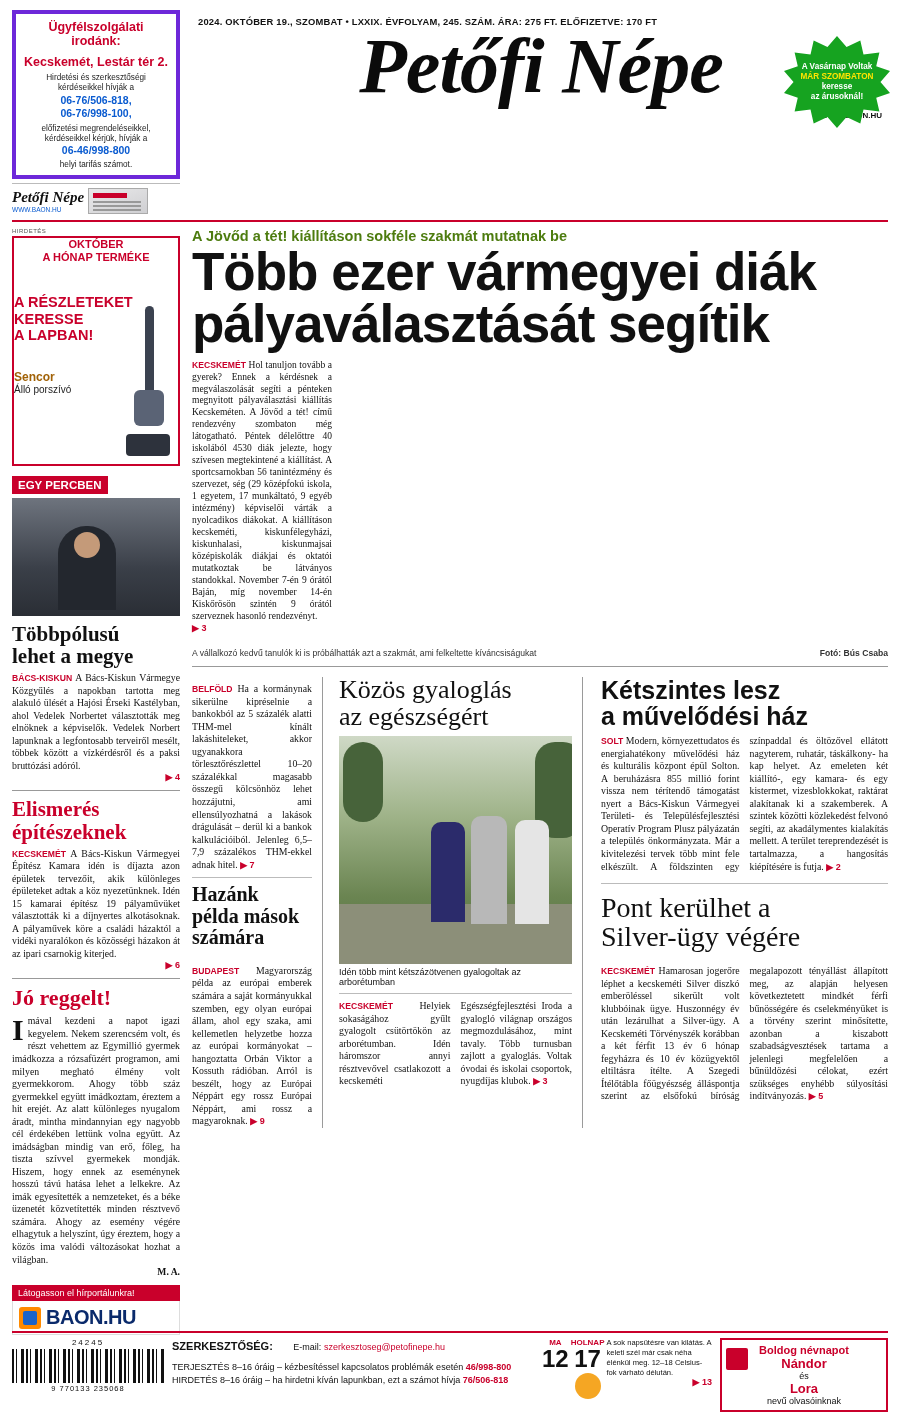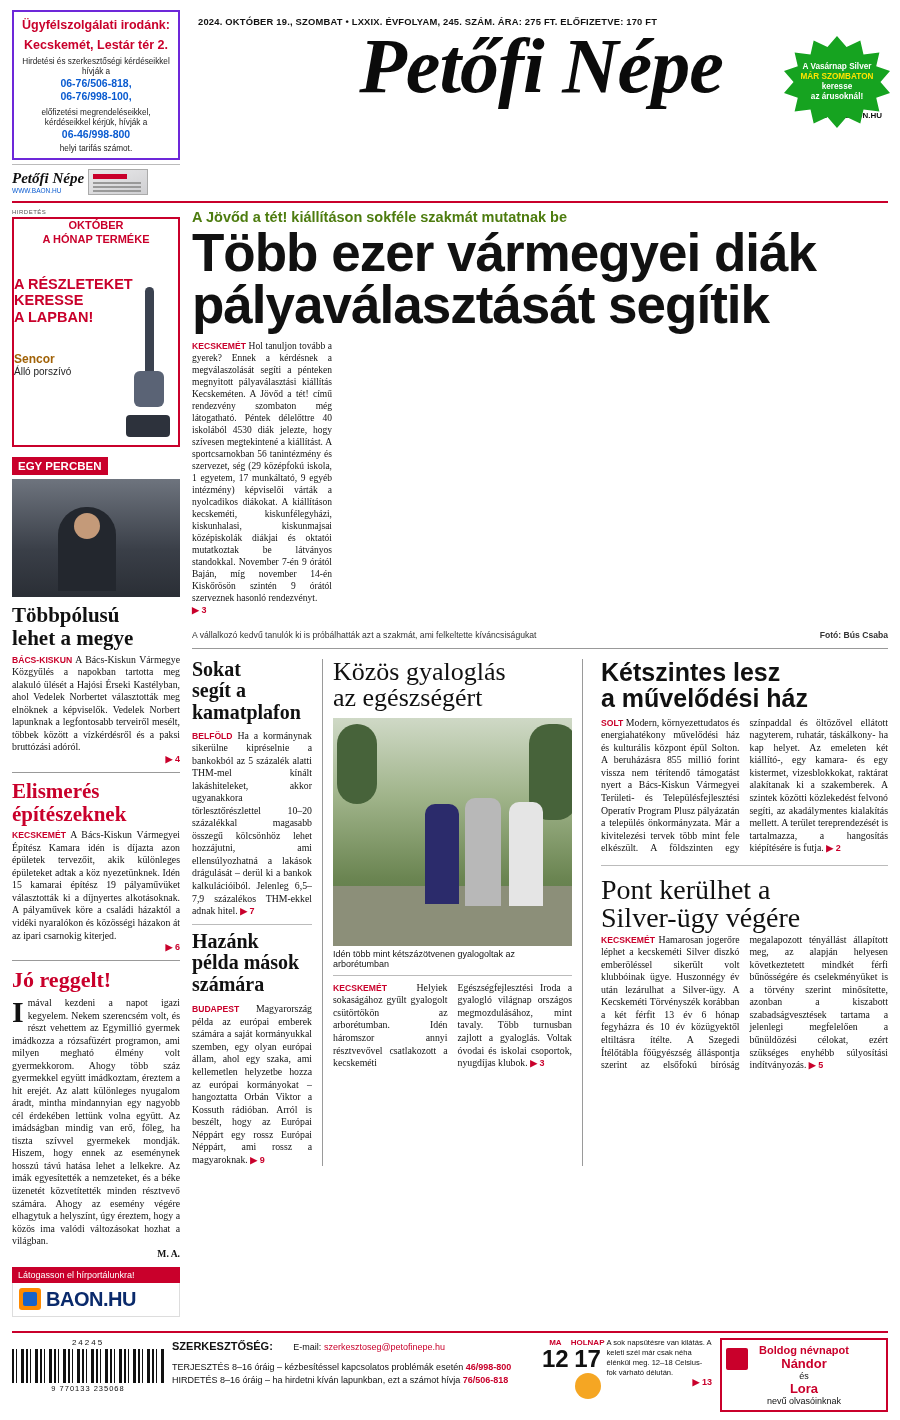--- a/index.html
+++ b/index.html
@@ -11,21 +11,21 @@
     color: #111;
     position: relative;
     overflow: hidden;
   }
   .page { width:900px; height:1420px; position:relative; padding: 10px 12px; }
 
   
   .topstrip { display:flex; align-items:flex-start; }
   .left-col { width: 168px; flex: 0 0 168px; }
   .ugyfel-box {
-    border: 2px solid #6d28d9;
+    border: 4px solid #6d28d9;
     padding: 6px 8px 4px 8px;
     text-align:center;
     line-height:1.15;
   }
   .ugyfel-title { color:#c9002b; font-weight:bold; font-size:12.5px; font-family:"Liberation Sans", sans-serif;}
   .ugyfel-sub { color:#c9002b; font-weight:bold; font-size:12.5px; font-family:"Liberation Sans", sans-serif; margin-top:6px;}
   .ugyfel-txt { font-size:8.2px; color:#222; margin-top:4px; line-height:1.25; font-family:"Liberation Sans", sans-serif;}
   .ugyfel-phone { color:#0a5bd0; font-weight:bold; font-size:10.5px; font-family:"Liberation Sans", sans-serif; line-height:1.25;}
   .ugyfel-phone2 { color:#0a5bd0; font-weight:bold; font-size:10.5px; font-family:"Liberation Sans", sans-serif;}
 
@@ -196,21 +196,21 @@
       </div>
     </div>
 
     <div class="masthead">
       <div class="dateline">2024. OKTÓBER 19., SZOMBAT • LXXIX. ÉVFOLYAM, 245. SZÁM. ÁRA: 275 FT. ELŐFIZETVE: 170 FT</div>
       <div class="logo">Petőfi Népe</div>
       <div class="www">WWW.BAON.HU</div>
       <div class="burst">
         <div class="star">
           <div class="txt">
-            <span>A Vasárnap Silver</span><br>
+            <span>A Vasárnap Voltak</span><br>
             <span class="red">MÁR SZOMBATON</span><br>
             <span>keresse</span><br>
             <span>az árusoknál!</span>
           </div>
         </div>
       </div>
     </div>
   </div>
 
   <div class="hr-red"></div>
@@ -302,45 +302,40 @@
       <div class="caption-row">
         <div>A vállalkozó kedvű tanulók ki is próbálhatták azt a szakmát, ami felkeltette kíváncsiságukat</div>
         <div class="b">Fotó: Bús Csaba</div>
       </div>
 
       <div class="rule"></div>
 
       <div class="lower">
 
         <div class="lw-a">
-          <div class="sub-head">
-            <span>Sokat</span><br>
-            <span>segít a</span><br>
-            <span>kamatplafon</span>
-          </div>
           <div class="body-txt small" style="margin-top:6px">
             <span class="lead-red">BELFÖLD</span>
             <span>Ha a kormánynak sikerülne kipréselnie a bankokból az 5 százalék alatti THM-mel kínált lakáshiteleket, akkor ugyanakkora törlesztőrészlettel 10–20 százalékkal magasabb összegű kölcsönhöz lehet hozzájutni, ami ellensúlyozhatná a lakások drágulását – derül ki a bankok kalkulációiból. Jelenleg 6,5–7,9 százalékos THM-ekkel adnak hitel.</span>
             <span class="arrow">▶ 7</span>
           </div>
 
           <div class="rule-thin"></div>
           <div class="sub-head">
             <span>Hazánk</span><br>
             <span>példa mások</span><br>
             <span>számára</span>
           </div>
-          <div class="body-txt small" style="margin-top:8px">
+          <div class="body-txt small" style="margin-top:16px">
             <span class="lead-red">BUDAPEST</span>
             <span>Magyarország példa az európai emberek számára a saját kormányukkal szemben, egy olyan európai állam, ahol egy szaka, ami kellemetlen helyzetbe hozza az európai kormányokat – hangoztatta Orbán Viktor a Kossuth rádióban. Arról is beszélt, hogy az Európai Néppárt egy rossz Európai Néppárt, ami rossz a magyaroknak.</span>
             <span class="arrow">▶ 9</span>
           </div>
         </div>
 
-        <div class="lw-b vline" style="padding-left:10px">
+        <div class="lw-b vline" style="padding-left:16px">
           <div class="mid-head">
             <span>Közös gyaloglás</span><br>
             <span>az egészségért</span>
           </div>
           <div class="walk-photo">
             <div class="wp-sky"></div>
             <div class="wp-tree" style="left:4px;"></div>
             <div class="wp-tree" style="left:196px; width:48px; height:96px;"></div>
             <div class="wp-path"></div>
             <div class="wp-a"></div>
@@ -368,21 +363,21 @@
             <span>A földszinten egy színpaddal és öltözővel ellátott nagyterem, ruhatár, táskálkony- ha kap helyet. Az emeleten két kiállító-, egy kamara- és egy kistermet, vizesblokkokat, raktárat alakítanak ki a szakemberek. A szintek közötti közlekedést felvonó segíti, az akadálymentes kialakítás mellett. A terület tereprendezését is tartalmazza, a hangosítás kiépítésére is futja.</span>
             <span class="arrow">▶ 2</span>
           </div>
 
           <div class="rule-thin" style="margin:10px 0"></div>
 
           <div class="mid-head" style="font-size:28px">
             <span>Pont kerülhet a</span><br>
             <span>Silver-ügy végére</span>
           </div>
-          <div class="threecol body-txt small" style="margin-top:1px">
+          <div class="threecol body-txt small" style="margin-top:14px">
             <span class="lead-red">KECSKEMÉT</span>
             <span>Hamarosan jogerőre léphet a kecskeméti Silver diszkó emberöléssel sikerült volt klubbóinak ügye. Huszonnégy év után lezárulhat a Silver-ügy. A Kecskeméti Törvényszék korábban a két férfit 13 év 6 hónap fegyházra és 10 év közügyektől eltiltásra ítélte. A Szegedi Ítélőtábla főügyészség álláspontja szerint az elsőfokú bíróság</span>
             <span>megalapozott tényállást állapított meg, az alapján helyesen következtetett mindkét férfi bűnösségére és cselekményüket is a törvény szerint minősítette, azonban a kiszabott szabadságvesztések tartama a jelenlegi megfelelően a bűnüldözési célokat, ezért szükséges enyhébb súlyosítási indítványozás.</span>
             <span class="arrow">▶ 5</span>
           </div>
         </div>
 
       </div>
     </div>
   </div>

